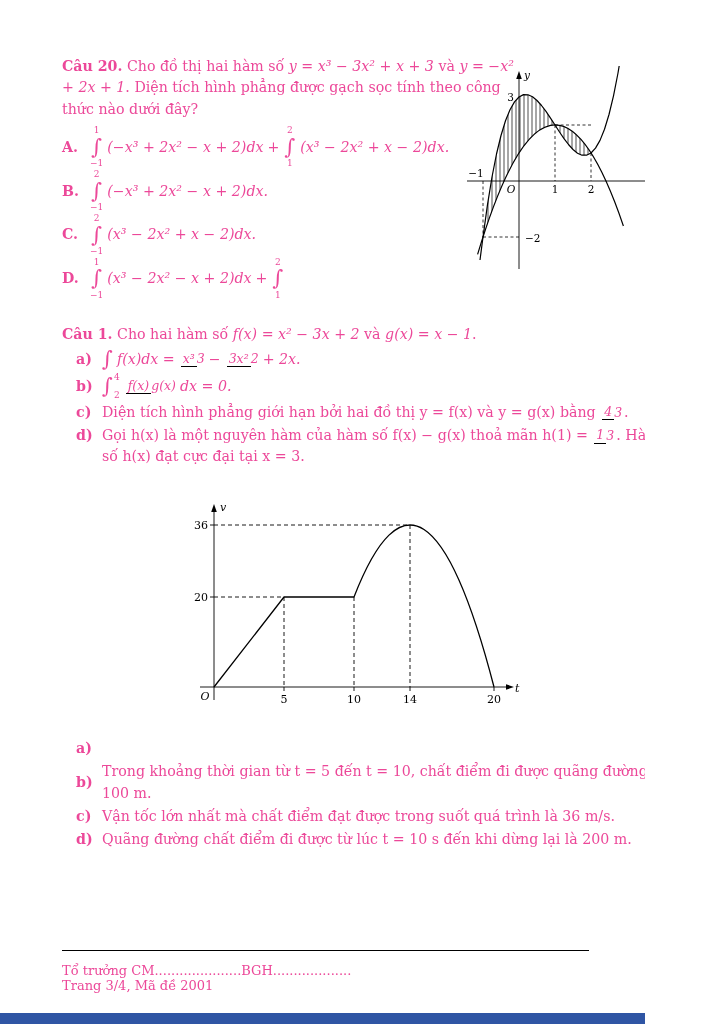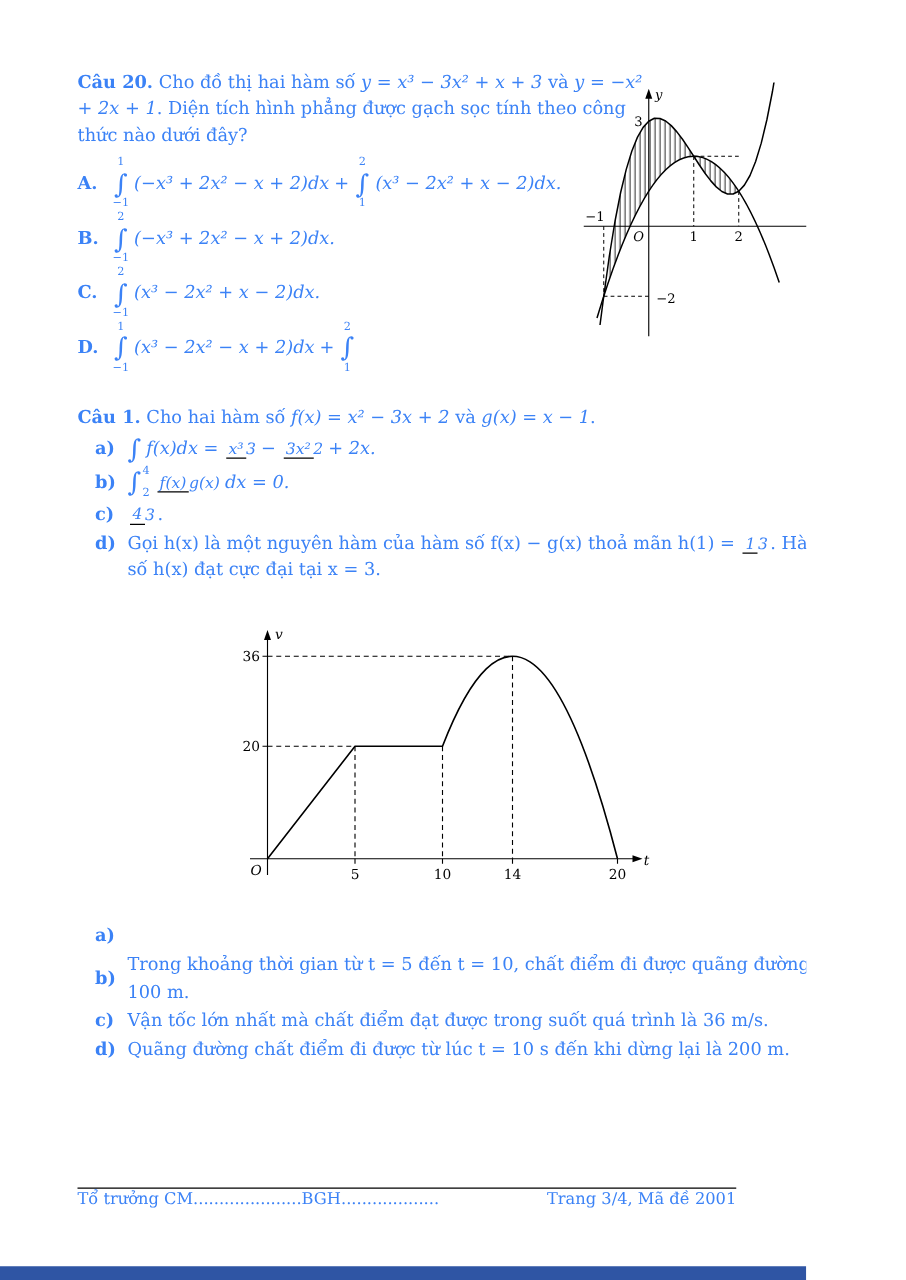--- a/index.html
+++ b/index.html
@@ -1,17 +1,17 @@
 <!DOCTYPE html>
 <html><head>
 <meta charset="utf-8">
 <style>
   html,body{margin:0;padding:0;background:#fff;}
   .page{position:relative;width:645px;height:1024px;background:#fff;overflow:hidden;
-        font-family:"DejaVu Serif",serif;color:#3b82f6;}
+        font-family:"DejaVu Serif",serif;color:#ec4899;}
   .content{position:absolute;left:62px;top:56px;width:604px;font-size:14.2px;line-height:1.5;}
   b,.bold{font-weight:bold;}
   .m{font-style:italic;}
   p{margin:0;}
   
   .q20{position:relative;}
   .q20 .intro{max-width:452px;margin-bottom:6px;}
   .graph1{position:absolute;top:10px;right:-8px;width:215px;height:210px;}
   .opts{margin-top:2px;}
   .opt{display:flex;align-items:center;margin:1px 0;}
@@ -40,21 +40,21 @@
   .item-label{font-weight:bold;width:22px;flex:none;}
   .item-body{flex:1;}
   
   .graph2wrap{margin:4px 0 2px 122px;}
   
   .svgt{font-family:"DejaVu Serif",serif;font-size:10.5px;}
   .svgt2{font-family:"DejaVu Serif",serif;font-size:11px;}
   .it{font-style:italic;}
   
   .footer{position:absolute;left:62px;right:56px;top:950px;border-top:1px solid #000;
-          padding-top:1px;display:flex;justify-content:space-between;font-size:13px;}
+          padding-top:12px;display:flex;justify-content:space-between;font-size:13px;flex-direction:column;}
   .bottombar{position:absolute;left:0;right:0;bottom:0;height:11px;background:#2f55a4;}
 </style>
 </head>
 <body>
 
 <div class="page">
   <div class="content">
 
     <div class="q20">
       <p class="intro"><b>Câu 20.</b><span> Cho đồ thị hai hàm số </span><span class="m">y = x³ − 3x² + x + 3</span><span> và </span><span class="m">y = −x² + 2x + 1</span><span>. Diện tích hình phẳng được gạch sọc tính theo công thức nào dưới đây?</span></p>
@@ -173,21 +173,21 @@
           </span>
         <span class="frac">
             <span class="num">f(x)</span>
             <span class="den">g(x)</span>
           </span>
         <span class="m">dx = 0.</span>
       </div>
 
       <div class="item">
         <span class="item-label">c)</span>
-        <div class="item-body"><span class="frac">
+        <div class="item-body"><span>Diện tích hình phẳng giới hạn bởi hai đồ thị y = f(x) và y = g(x) bằng </span><span class="frac">
               <span class="num">4</span>
               <span class="den">3</span>
             </span><span>.</span></div>
       </div>
 
       <div class="item top">
         <span class="item-label">d)</span>
         <div class="item-body"><span>Gọi h(x) là một nguyên hàm của hàm số f(x) − g(x) thoả mãn h(1) = </span><span class="frac">
               <span class="num">1</span>
               <span class="den">3</span>

